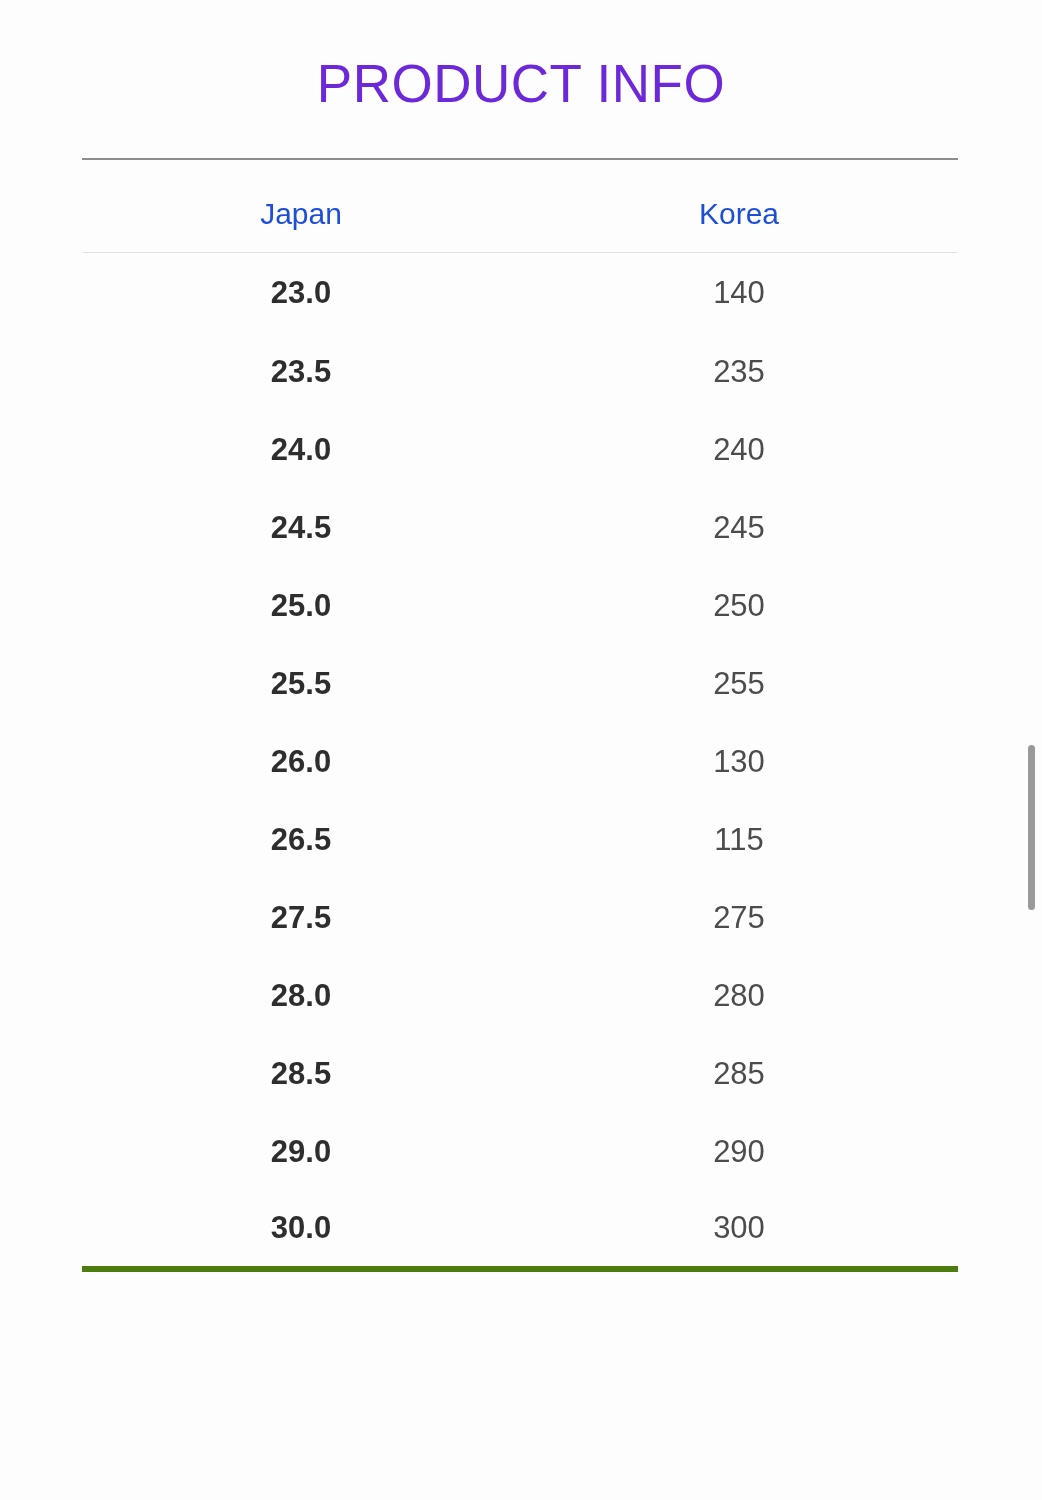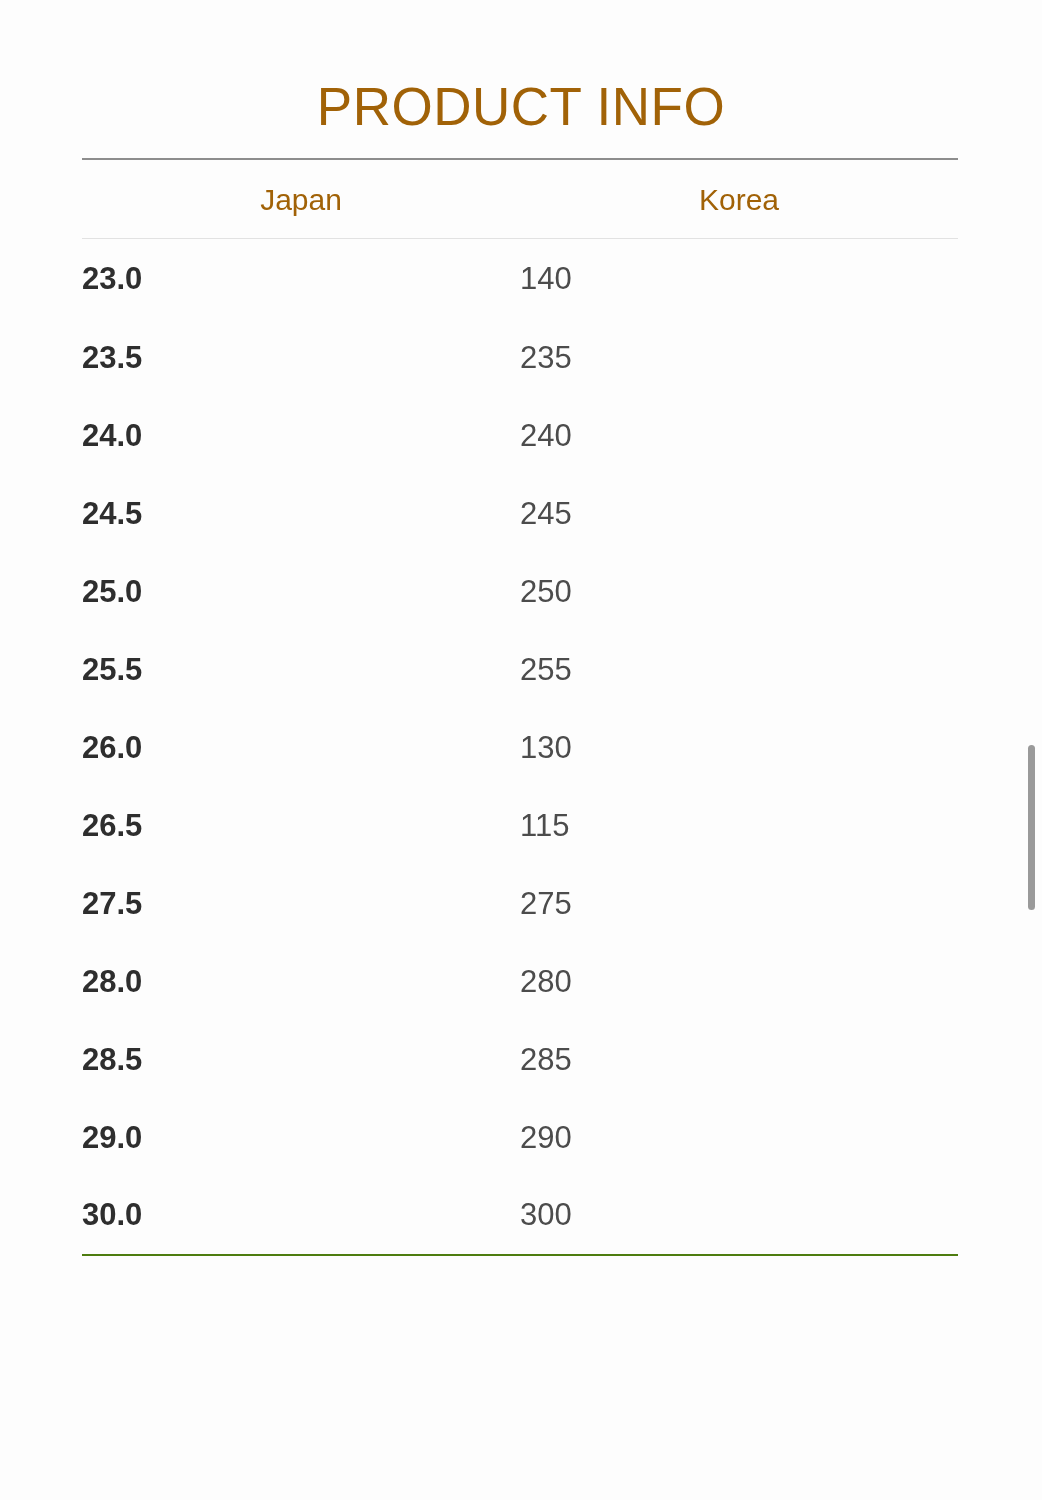--- a/index.html
+++ b/index.html
@@ -18,28 +18,28 @@
   .page {
     position: relative;
     width: 1042px;
     height: 1500px;
     box-sizing: border-box;
   }
 
   
   .page-title {
     position: absolute;
-    top: 40px;
+    top: 17px;
     left: 0;
     width: 1042px;
     text-align: center;
     font-size: 53px;
     font-weight: 300;
     letter-spacing: 0.5px;
-    color: #a16207;
+    color: #6d28d9;
     line-height: 1.18;
     white-space: nowrap;
   }
 
   
   .info-table-wrap {
     position: absolute;
     top: 158px;
     left: 82px;
     width: 876px;
@@ -52,53 +52,54 @@
   }
 
   table.info-table thead tr.head-row {
     border-top: 2px solid #8d8d8d;
     border-bottom: 1px solid #e2e2e2;
   }
 
   table.info-table thead th {
     font-size: 30px;
     font-weight: 400;
-    color: #a16207;
+    color: #1d4ed8;
     text-align: center;
-    padding: 22px 0 20px 0;
+    padding: 36px 0 20px 0;
     line-height: 1.2;
   }
 
   th.col-japan { width: 50%; }
   th.col-korea { width: 50%; }
 
   table.info-table tbody tr {
     height: 78px;
   }
 
   table.info-table tbody td {
+    text-align: center;
     padding: 0;
     line-height: 1.2;
     vertical-align: middle;
   }
 
   td.cell-japan {
     font-size: 31px;
     font-weight: 700;
     color: #2e2e2e;
   }
 
   td.cell-korea {
     font-size: 31px;
     font-weight: 300;
     color: #4c4c4c;
   }
 
   table.info-table tbody tr:last-child {
-    border-bottom: 2px solid #4d7c0f;
+    border-bottom: 6px solid #4d7c0f;
   }
 
   
   table.info-table tbody tr:first-child { height: 80px; }
 
   
   .scrollbar-track {
     position: absolute;
     top: 0;
     right: 0;

